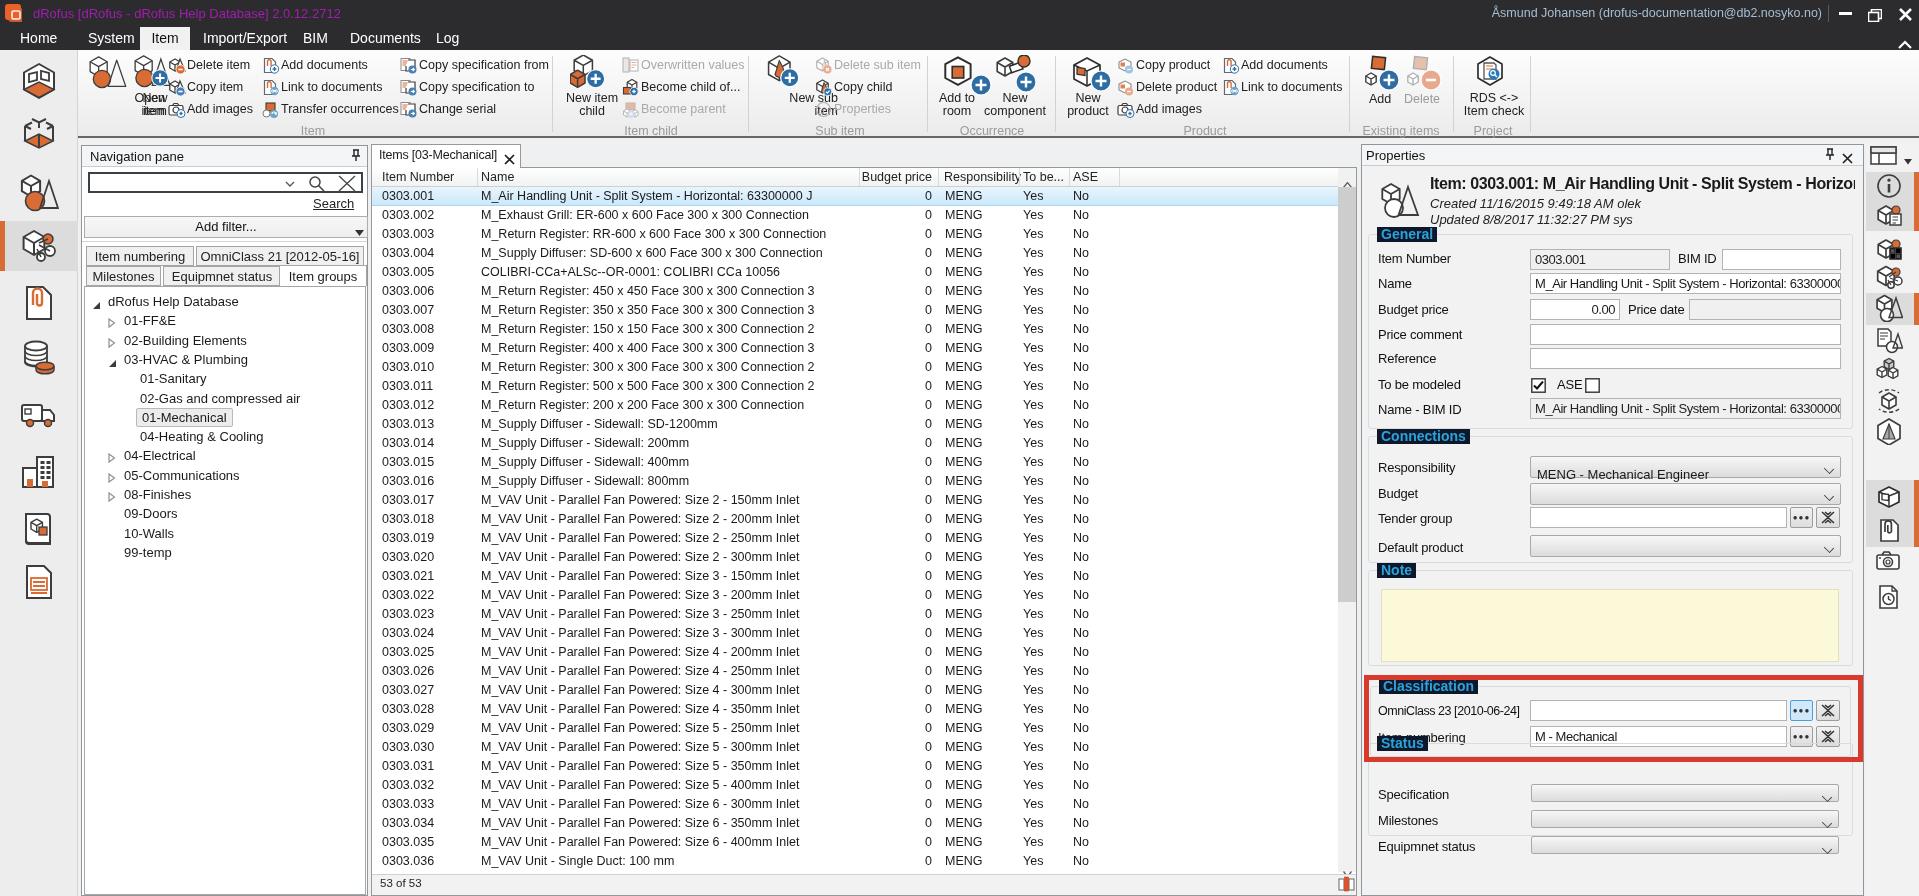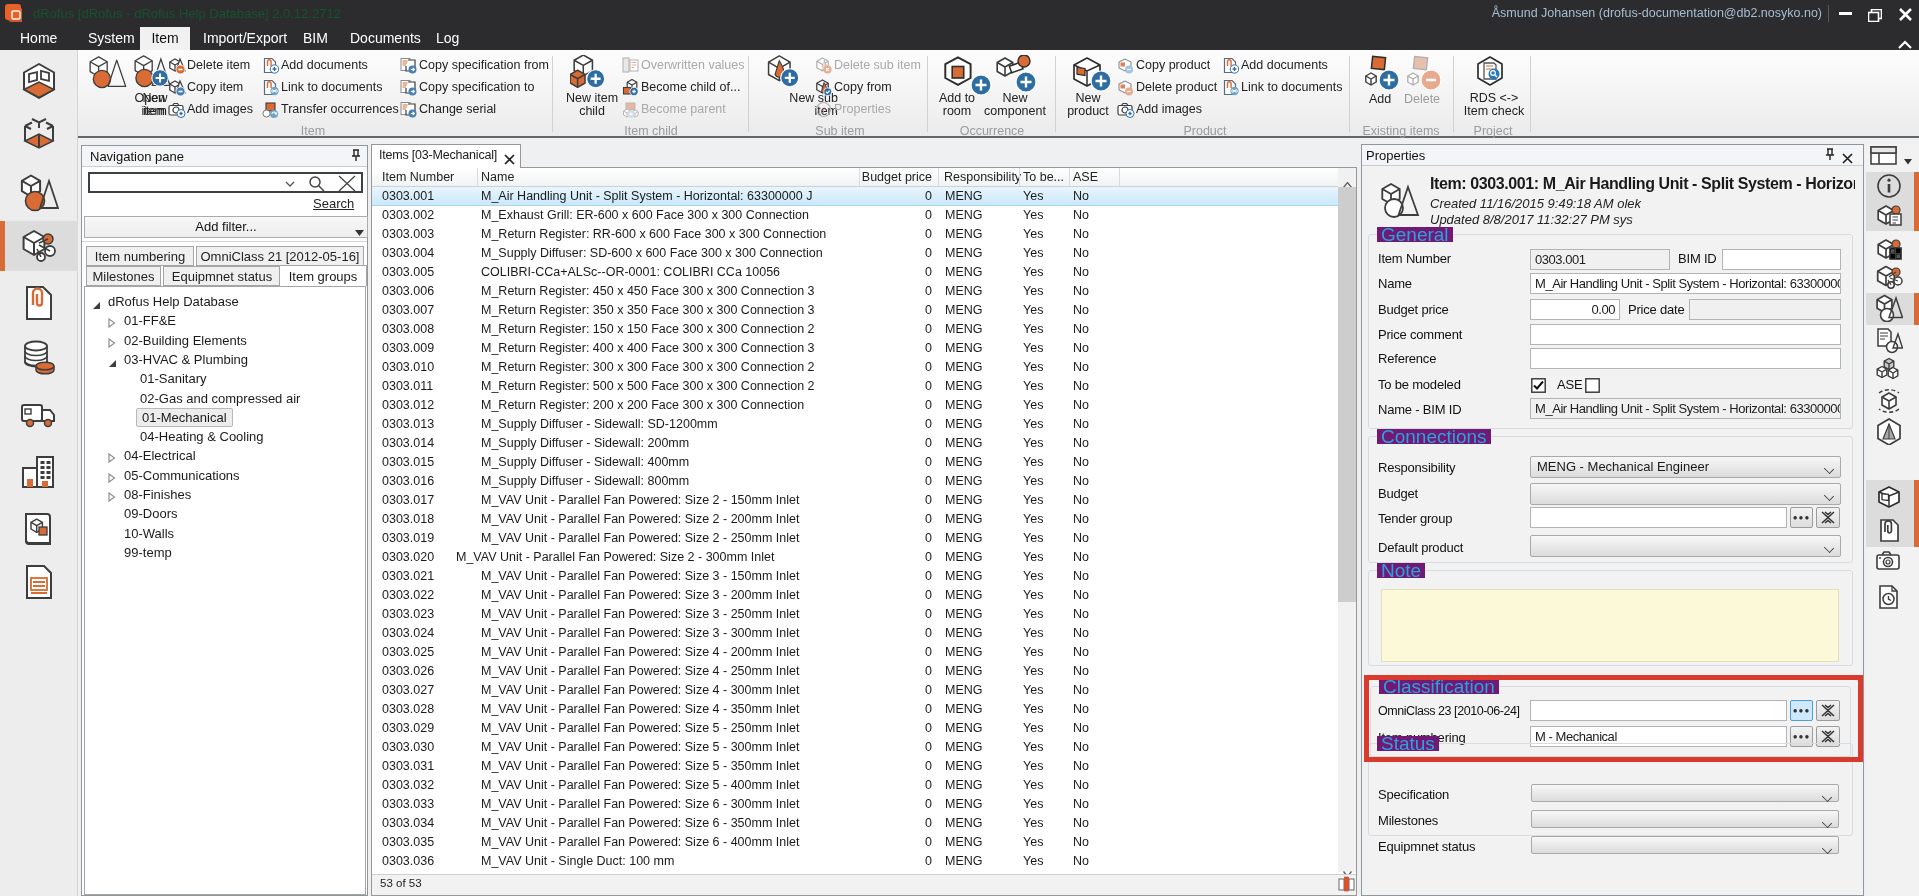--- a/index.html
+++ b/index.html
@@ -1,35 +1,35 @@
 <!DOCTYPE html>
 <html><head><meta charset="utf-8"><title>dRofus</title><style>
 *{margin:0;padding:0;box-sizing:border-box}
 html,body{width:1919px;height:896px;overflow:hidden}
 body{font-family:"Liberation Sans",sans-serif;position:relative;background:#eef0f1;color:#1a1a1a}
 .a{position:absolute}
 .tb{background:#2c2c2e}
 .lbl{font-size:13px;letter-spacing:-0.2px;color:#111;white-space:nowrap}
 .inp{position:absolute;height:21px;border:1px solid #b2b3b6;background:#fff;font-size:12.5px;letter-spacing:-0.45px;line-height:19px;padding:0 4px;white-space:nowrap;overflow:hidden}
 .inp.dis{background:#f0f0f0;color:#222}
-.dd{position:absolute;height:22px;border:1px solid #a9a9a9;background:linear-gradient(#f7f7f7,#dcdcdc);font-size:13px;line-height:20px;padding:0 6px;border-radius:2px}
+.dd{position:absolute;height:22px;border:1px solid #a9a9a9;background:linear-gradient(#f7f7f7,#dcdcdc);font-size:13px;line-height:20px;padding:8px 6px;border-radius:2px}
 .dd:after{content:"";position:absolute;right:7px;top:8px;width:7px;height:7px;border-right:1.6px solid #444;border-bottom:1.6px solid #444;transform:rotate(45deg) scale(1,.8);transform-origin:center}
 .gb{position:absolute;border:1px solid #d7dce1;border-radius:3px}
-.gbl{position:absolute;left:8px;top:-8px;background:#701a75;padding:0 4px;color:#2aa3dc;font-weight:normal;font-size:19px;line-height:15px}
+.gbl{position:absolute;left:8px;top:-8px;background:#0f172a;padding:0 4px;color:#2aa3dc;font-weight:bold;font-size:14px;line-height:15px}
 .rowtxt{font-size:12.5px;white-space:nowrap}
 .grayed{color:#a9a9a9}
 </style></head><body>
 
 <div class="a tb" style="left:0;top:0;width:1919px;height:27px"></div>
 <div class="a" style="left:4px;top:3px"><svg width="20" height="20" viewBox="0 0 20 20" style="">
       <rect x="1" y="1" width="16" height="16" rx="3" fill="#e8622a"></rect>
       <path d="M4 17 L6.5 19 L18 19 L18 6 L16 4" fill="#e8622a" opacity="0.85"></path>
       <rect x="8" y="8" width="8" height="8" rx="1.5" fill="none" stroke="#f7f0ea" stroke-width="1.6"></rect>
     </svg></div>
-<div class="a" style="left:33px;top:0;height:27px;line-height:27px;color:#14532d;font-size:13px">dRofus [dRofus - dRofus Help Database] 2.0.12.2712</div>
+<div class="a" style="left:33px;top:0;height:27px;line-height:27px;color:#a21caf;font-size:13px">dRofus [dRofus - dRofus Help Database] 2.0.12.2712</div>
 <div class="a" style="right:97px;top:0;height:27px;line-height:27px;color:#a6bdd3;font-size:12.5px">Åsmund Johansen (drofus-documentation@db2.nosyko.no)</div>
 <div class="a" style="left:1828px;top:5px;width:1px;height:17px;background:#5a5a5c"></div>
 <div class="a" style="left:1839px;top:12px;width:13px;height:3px;background:#fff"></div>
 <div class="a" style="left:1868px;top:8px"><svg width="14" height="13" viewBox="0 0 14 13" style="">
       <rect x="3.5" y="0.5" width="10" height="9" fill="none" stroke="#fff" stroke-width="1.6"></rect>
       <rect x="0.5" y="3.5" width="10" height="9" fill="#2c2c2e" stroke="#fff" stroke-width="1.6"></rect>
     </svg></div>
 <div class="a" style="left:1899px;top:7px"><svg width="13" height="13" viewBox="0 0 13 13" style="">
       <path d="M1 1 L12 12 M12 1 L1 12" stroke="#fff" stroke-width="2.6"></path>
     </svg></div>
@@ -201,21 +201,21 @@
       <path d="M11 11 l3 3 M14 11 l-3 3" stroke="#fff" stroke-width="1.2"></path>
     </svg></div>
 <div class="a grayed" style="left:834px;top:57px;height:17px;line-height:17px;font-size:12.5px;">Delete sub item</div>
 <div class="a" style="left:815px;top:79px"><svg width="17" height="17" viewBox="0 0 17 17" style="">
       <polygon points="7.5,1.0 13.2,4.2 13.2,10.8 7.5,14.0 1.8,10.8 1.8,4.2" fill="#fff" stroke="#3d3d3d" stroke-width="1.3" stroke-linejoin="round"></polygon>
       <path d="M1.8 4.2 L7.5 7.5 L13.2 4.2 M7.5 7.5 L7.5 14.0" fill="none" stroke="#3d3d3d" stroke-width="1.3" stroke-linejoin="round"></path>
       <path d="M9 3.5 C10.5 6 12 8.5 12 11 A3 3 0 0 1 6.5 12.5 Z" fill="#d96b34" stroke="#3d3d3d" stroke-width="1"></path>
       <circle cx="12.8" cy="12.8" r="4" fill="#2e6da4" stroke="#fff" stroke-width="0.8"></circle>
       <path d="M11 12.8 l1.3 1.3 L14.6 11.6" fill="none" stroke="#fff" stroke-width="1.3"></path>
     </svg></div>
-<div class="a " style="left:834px;top:79px;height:17px;line-height:17px;font-size:12.5px;color:#222">Copy from</div>
+<div class="a " style="left:834px;top:79px;height:17px;line-height:17px;font-size:12.5px;color:#222">Copy child</div>
 <div class="a" style="left:815px;top:101px"><svg width="17" height="17" viewBox="0 0 17 17" style="">
       <circle cx="8.5" cy="8.5" r="7" fill="none" stroke="#b0b0b0" stroke-width="1.2"></circle>
       <text x="8.5" y="12.5" text-anchor="middle" font-family="Liberation Serif" font-size="11px" fill="#d99" font-style="italic">i</text>
     </svg></div>
 <div class="a grayed" style="left:834px;top:101px;height:17px;line-height:17px;font-size:12.5px;">Properties</div>
 <div class="a" style="left:760px;top:124px;width:160px;text-align:center;font-size:12.5px;color:#9b9b9b">Sub item</div>
 <div class="a" style="left:943px;top:55px"><svg width="52" height="42" viewBox="0 0 52 42" style="">
       <g transform="scale(1.15)">
         <path d="M13 2 L24 8 V20 L13 26 L2 20 V8 Z" fill="#fff" stroke="#2d2d2d" stroke-width="1.7" stroke-linejoin="round"></path>
         <rect x="8" y="10" width="10" height="10" fill="#d96b34" stroke="#2d2d2d" stroke-width="1.4"></rect>
@@ -578,21 +578,21 @@
 <div class="a rowtxt" style="left:945px;top:512px">MENG</div>
 <div class="a rowtxt" style="left:1023px;top:512px">Yes</div>
 <div class="a rowtxt" style="left:1073px;top:512px">No</div>
 <div class="a rowtxt" style="left:382px;top:531px">0303.019</div>
 <div class="a rowtxt" style="left:481px;top:531px;width:374px;overflow:hidden">M_VAV Unit - Parallel Fan Powered: Size 2 - 250mm Inlet</div>
 <div class="a rowtxt" style="left:859px;top:531px;width:73px;text-align:right">0</div>
 <div class="a rowtxt" style="left:945px;top:531px">MENG</div>
 <div class="a rowtxt" style="left:1023px;top:531px">Yes</div>
 <div class="a rowtxt" style="left:1073px;top:531px">No</div>
 <div class="a rowtxt" style="left:382px;top:550px">0303.020</div>
-<div class="a rowtxt" style="left:456px;top:550px;width:374px;overflow:hidden">M_VAV Unit - Parallel Fan Powered: Size 2 - 300mm Inlet</div>
+<div class="a rowtxt" style="left:481px;top:550px;width:374px;overflow:hidden">M_VAV Unit - Parallel Fan Powered: Size 2 - 300mm Inlet</div>
 <div class="a rowtxt" style="left:859px;top:550px;width:73px;text-align:right">0</div>
 <div class="a rowtxt" style="left:945px;top:550px">MENG</div>
 <div class="a rowtxt" style="left:1023px;top:550px">Yes</div>
 <div class="a rowtxt" style="left:1073px;top:550px">No</div>
 <div class="a rowtxt" style="left:382px;top:569px">0303.021</div>
 <div class="a rowtxt" style="left:481px;top:569px;width:374px;overflow:hidden">M_VAV Unit - Parallel Fan Powered: Size 3 - 150mm Inlet</div>
 <div class="a rowtxt" style="left:859px;top:569px;width:73px;text-align:right">0</div>
 <div class="a rowtxt" style="left:945px;top:569px">MENG</div>
 <div class="a rowtxt" style="left:1023px;top:569px">Yes</div>
 <div class="a rowtxt" style="left:1073px;top:569px">No</div>

